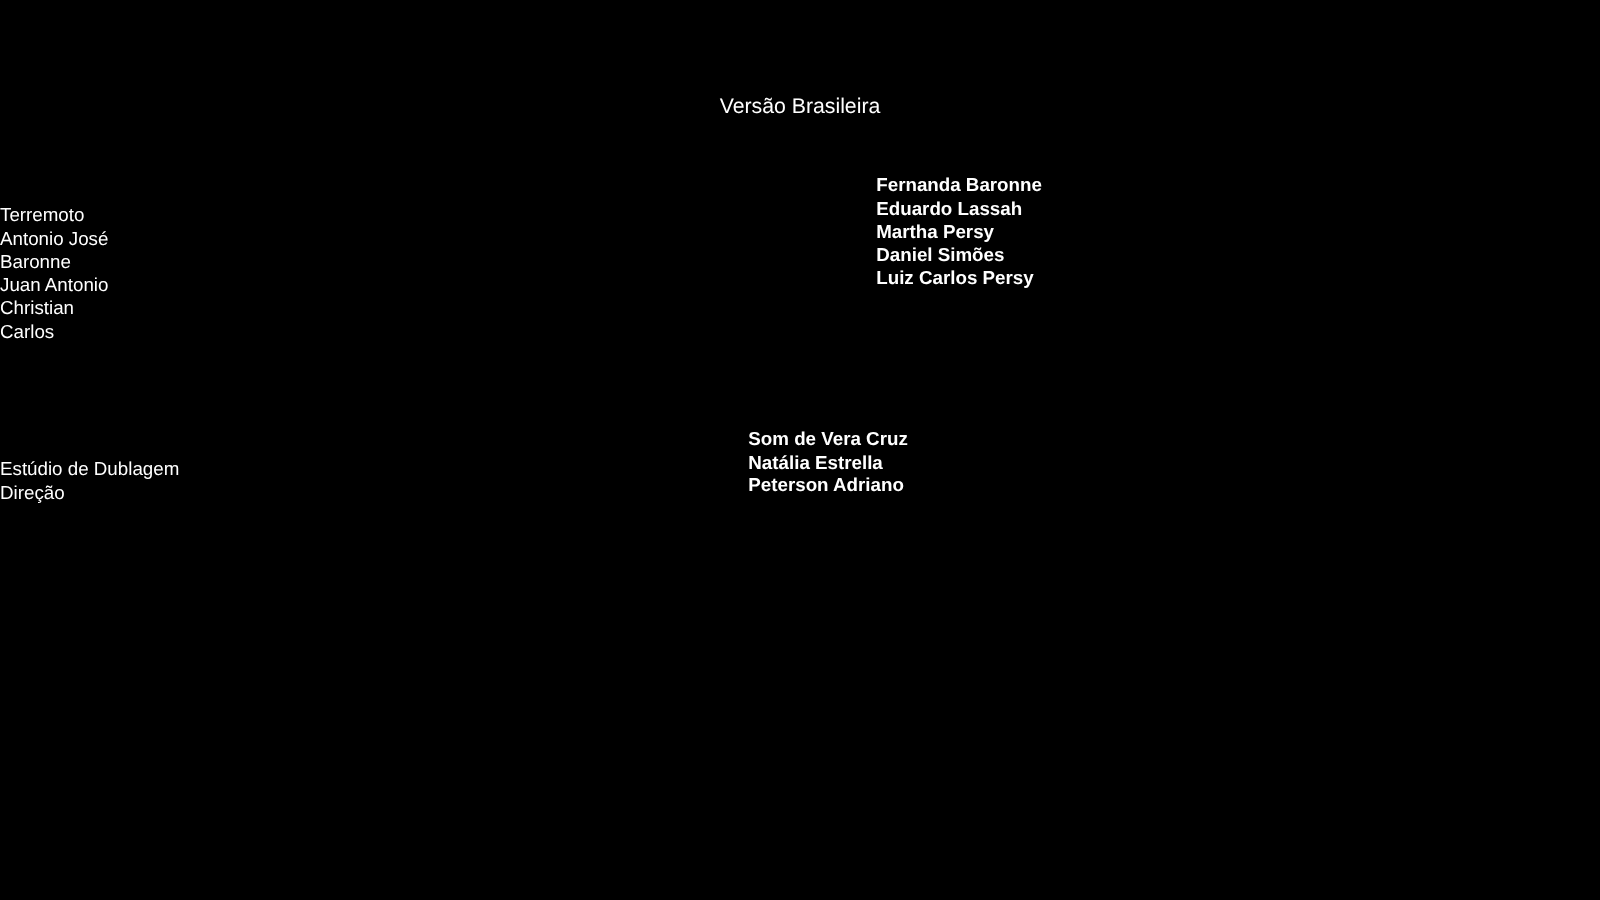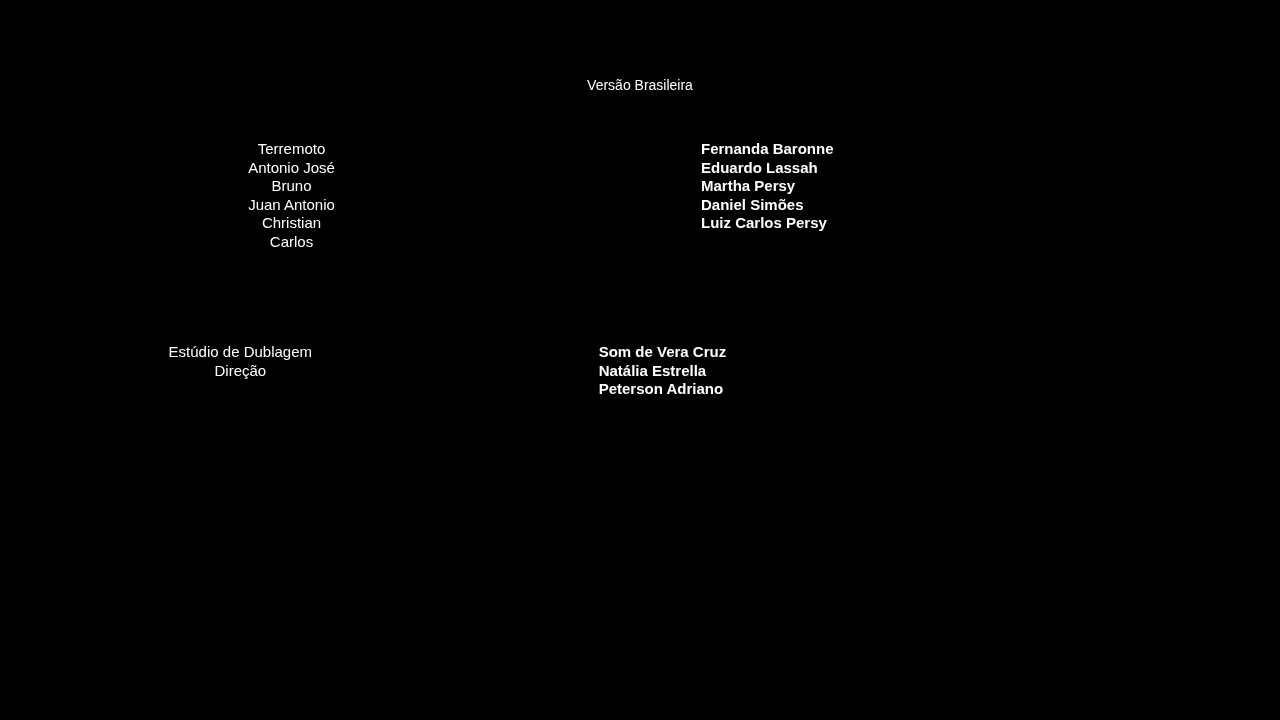--- a/index.html
+++ b/index.html
@@ -18,40 +18,41 @@
     position: relative;
     width: 1280px;
     height: 720px;
   }
   .heading {
     position: absolute;
     top: 76px;
     left: 0;
     width: 1280px;
     text-align: center;
-    font-size: 14px;
+    font-size: 17px;
     line-height: 18.5px;
     color: #ffffff;
   }
   .block {
     position: absolute;
     display: flex;
     flex-direction: row;
     align-items: flex-start;
   }
   .block-cast { top: 140px; left: 0; width: 1280px; }
   .block-studio { top: 343px; left: 0; width: 1076px; }
   .col {
     font-size: 15px;
     line-height: 18.5px;
   }
   .col-roles {
     width: 583px;
-    text-align: center;
+    text-align: left;
     padding-right: 0;
+    margin-top: 24px;
   }
   .col-names {
     width: 697px;
     text-align: left;
     padding-left: 118px;
     box-sizing: border-box;
     font-weight: bold;
   }
   .line {
     white-space: nowrap;
@@ -62,21 +63,21 @@
 <body style="background: rgb(0, 0, 0);">
 
 <div class="credits-root">
 
   <div class="heading">Versão Brasileira</div>
 
   <div class="block block-cast">
     <div class="col col-roles">
       <div class="line">Terremoto</div>
       <div class="line">Antonio José</div>
-      <div class="line">Bruno</div>
+      <div class="line">Baronne</div>
       <div class="line">Juan Antonio</div>
       <div class="line">Christian</div>
       <div class="line">Carlos</div>
     </div>
     <div class="col col-names">
       <div class="line">Fernanda Baronne</div>
       <div class="line">Eduardo Lassah</div>
       <div class="line">Martha Persy</div>
       <div class="line">Daniel Simões</div>
       <div class="line">Luiz Carlos Persy</div>

